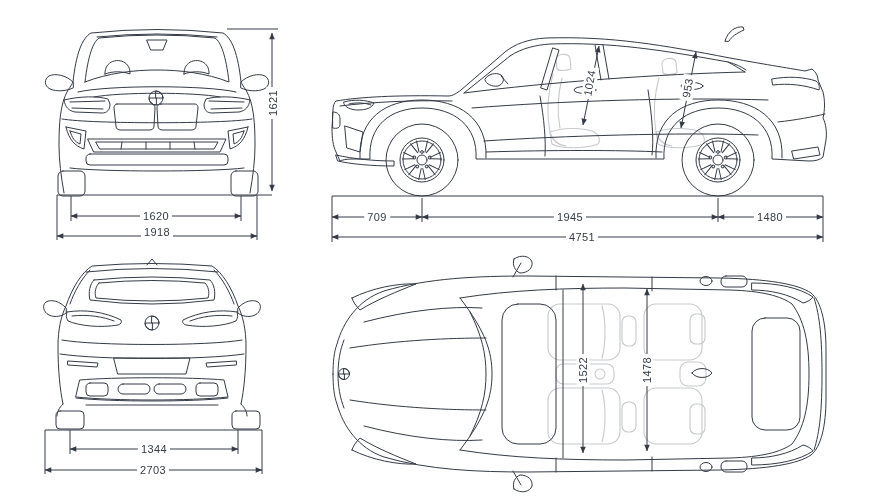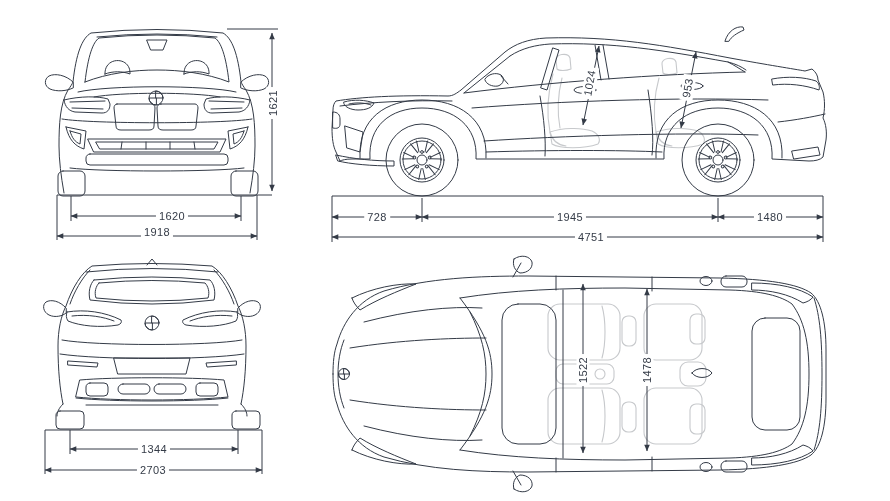--- a/index.html
+++ b/index.html
@@ -79,21 +79,21 @@
         <rect x="231" y="171" width="27" height="25" rx="5"></rect>
       </g>
       <g class="dims">
         <path d="M57,195 H272 M57,195 V240 M257,195 V240 M71,196 V221 M241,196 V221 M227,29 H278"></path>
         <line x1="71" y1="216" x2="241" y2="216" marker-start="url(#fa)" marker-end="url(#fa)"></line>
         <line x1="57" y1="236" x2="257" y2="236" marker-start="url(#fa)" marker-end="url(#fa)"></line>
         <line x1="272" y1="33" x2="272" y2="191" marker-start="url(#fa)" marker-end="url(#fa)"></line>
       </g>
     </svg>
     <span class="dim-label rot" style="left:273px;top:103px">1621</span>
-    <span class="dim-label" style="left:172px;top:216px">1620</span>
+    <span class="dim-label" style="left:156px;top:216px">1620</span>
     <span class="dim-label" style="left:157px;top:232px">1918</span>
   </div>
 
   <div class="view-wrap" style="left:300px;top:0;width:590px;height:250px">
     <svg width="590" height="250" viewBox="0 0 590 250">
       <defs>
         <marker id="sa" viewBox="0 0 10 10" refX="9" refY="5" markerWidth="9" markerHeight="7" orient="auto-start-reverse">
           <path d="M0,1 L9.5,5 L0,9 Z" fill="#343b47"></path>
         </marker>
         <pattern id="shatch" width="3" height="3" patternUnits="userSpaceOnUse" patternTransform="rotate(45)">
@@ -186,24 +186,24 @@
         <line x1="32" y1="217" x2="122" y2="217" marker-start="url(#sa)" marker-end="url(#sa)"></line>
         <line x1="122" y1="217" x2="418" y2="217" marker-start="url(#sa)" marker-end="url(#sa)"></line>
         <line x1="418" y1="217" x2="523" y2="217" marker-start="url(#sa)" marker-end="url(#sa)"></line>
         <line x1="32" y1="237" x2="523" y2="237" marker-start="url(#sa)" marker-end="url(#sa)"></line>
         <line x1="283" y1="125" x2="299" y2="46" marker-start="url(#sa)" marker-end="url(#sa)"></line>
         <line x1="381" y1="128" x2="396" y2="52" marker-start="url(#sa)" marker-end="url(#sa)"></line>
       </g>
     </svg>
     <span class="dim-label rot80" style="left:290px;top:83px">1024</span>
     <span class="dim-label rot80" style="left:388px;top:88px">953</span>
-    <span class="dim-label" style="left:77px;top:217px">728</span>
+    <span class="dim-label" style="left:77px;top:217px">709</span>
     <span class="dim-label" style="left:270px;top:217px">1945</span>
     <span class="dim-label" style="left:470px;top:217px">1480</span>
-    <span class="dim-label" style="left:291px;top:237px">4751</span>
+    <span class="dim-label" style="left:282px;top:237px">4751</span>
   </div>
 
   <div class="view-wrap" style="left:0;top:250px;width:296px;height:251px">
     <svg width="296" height="251" viewBox="0 0 296 251">
       <defs>
         <marker id="ra" viewBox="0 0 10 10" refX="9" refY="5" markerWidth="9" markerHeight="7" orient="auto-start-reverse">
           <path d="M0,1 L9.5,5 L0,9 Z" fill="#343b47"></path>
         </marker>
       </defs>
       <g class="car">

